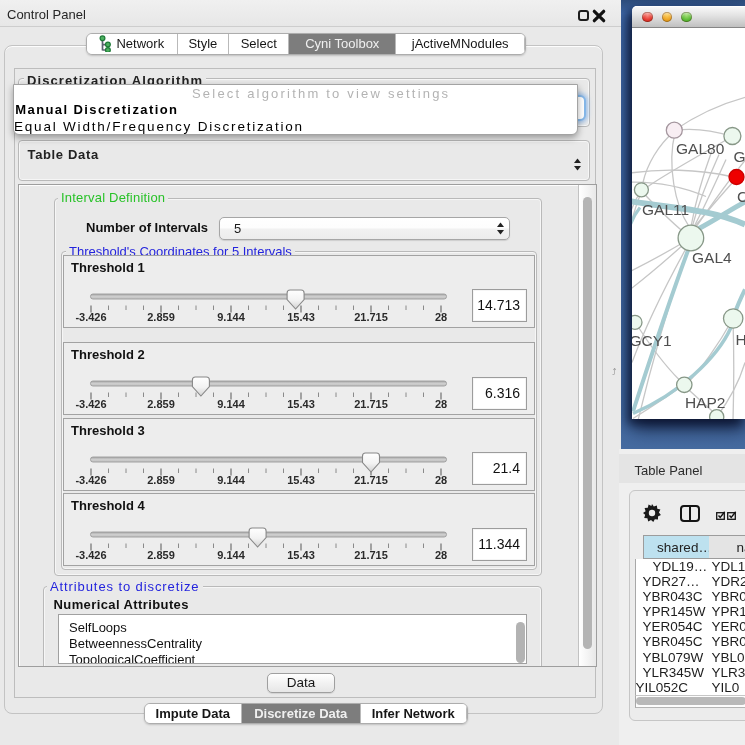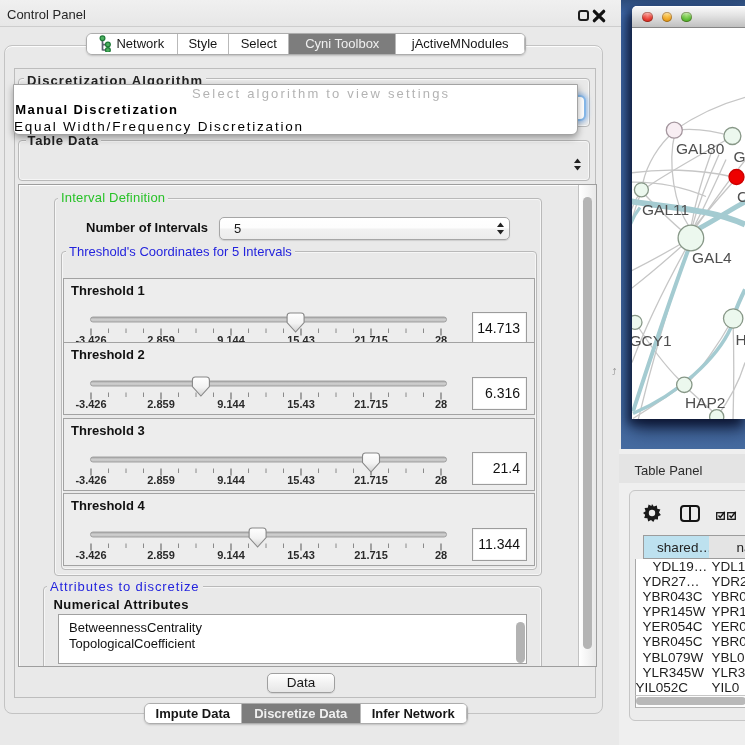--- a/index.html
+++ b/index.html
@@ -35,38 +35,38 @@
       </svg>Network</div>
 <div class="tab" style="width:51.599999999999994px;">Style</div>
 <div class="tab" style="width:60.19999999999999px;">Select</div>
 <div class="tab tabsel" style="width:106.80000000000001px;">Cyni Toolbox</div>
 <div class="tab" style="width:129.09999999999997px;">jActiveMNodules</div>
 </div>
 <div class="gbox" style="left:17.5px;top:78px;width:572px;height:49px;"></div>
 <div class="abs" style="left:24px;top:73px;font-size:13px;font-weight:bold;letter-spacing:1.1px;color:#222;background:#e9e9e9;padding:0 3px;">Discretization Algorithm</div>
 <div class="abs" style="left:30px;top:95px;width:556px;height:26px;background:#fff;border:2px solid #85b7e8;border-radius:6px;box-shadow:0 0 4px 2px rgba(100,160,230,.55);"></div>
 <div class="gbox" style="left:17.5px;top:140px;width:572px;height:41px;"></div>
-<div class="abs" style="left:25.5px;top:133px;font-size:13px;font-weight:bold;letter-spacing:0.65px;color:#222;background:#e9e9e9;padding:0 2px;">Table Data</div>
+<div class="abs" style="left:25.5px;top:147px;font-size:13px;font-weight:bold;letter-spacing:0.65px;color:#222;background:#e9e9e9;padding:0 2px;">Table Data</div>
 <div class="combo" style="left:26px;top:153.5px;width:558px;height:21px;line-height:20px;padding-left:4px;letter-spacing:2.2px;margin-top:36px;">galFiltered.sif default node</div>
 <svg class="abs" style="left:573px;top:157.5px;" width="9" height="13" viewBox="0 0 9 13">
     <path d="M4.5 0.5 L8 5 H1 Z" fill="#222"></path>
     <path d="M4.5 12.5 L8 8 H1 Z" fill="#222"></path>
   </svg>
 <div class="abs" style="left:18px;top:183.5px;width:579px;height:483px;border:1px solid #9e9e9e;background:#e9e9e9;box-shadow:inset 1px 1px 0 #fdfdfd;overflow:hidden;">
 <div class="gbox" style="left:34.5px;top:13.0px;width:488px;height:378px;"></div>
 <div class="gtitle" style="left:39px;top:6.5px;color:#28c228;letter-spacing:0.2px;">Interval Definition</div>
 <div class="abs" style="left:67px;top:35.5px;font-size:13px;font-weight:bold;color:#111;">Number of Intervals</div>
 <div class="combo" style="left:200px;top:32.0px;width:291px;height:23px;line-height:22px;padding-left:14px;">5</div>
 <svg class="abs" style="left:477px;top:37.0px;" width="9" height="13" viewBox="0 0 9 13">
       <path d="M4.5 0.5 L8 5 H1 Z" fill="#222"></path>
       <path d="M4.5 12.5 L8 8 H1 Z" fill="#222"></path>
     </svg>
 <div class="gbox" style="left:41.5px;top:66.0px;width:476px;height:319px;"></div>
 <div class="gtitle" style="left:47px;top:60.0px;color:#2424dd;">Threshold's Coordinates for 5 Intervals</div>
-<div class="tpanel" style="top:93px;">
+<div class="tpanel" style="top:70px;">
 <div class="tlabel">Threshold 1</div>
 <svg style="position:absolute;left:0;top:0;" width="469" height="71" viewBox="0 0 469 71">
         <defs>
           <linearGradient id="gr1" x1="0" y1="0" x2="0" y2="1">
             <stop offset="0" stop-color="#a8a8a8"></stop>
             <stop offset="0.5" stop-color="#cdcdcd"></stop>
             <stop offset="1" stop-color="#c2c2c2"></stop>
           </linearGradient>
         </defs>
         <rect x="26.5" y="38" width="356" height="5" rx="2.4" fill="url(#gr1)" stroke="#9a9a9a" stroke-width="0.9"></rect>
@@ -261,20 +261,21 @@
 <div class="ticknum" style="left:237px;">15.43</div>
 <div class="ticknum" style="left:307px;">21.715</div>
 <div class="ticknum" style="left:377px;">28</div>
 <div class="vbox">11.344</div>
 </div>
 <div class="gbox" style="left:24px;top:401.5px;width:499px;height:140px;border-radius:4px 4px 0 0;"></div>
 <div class="gtitle" style="left:28px;top:395.5px;color:#2424dd;letter-spacing:0.9px;">Attributes to discretize</div>
 <div class="abs" style="left:34.5px;top:412.5px;font-size:13px;font-weight:bold;letter-spacing:0.4px;color:#111;">Numerical Attributes</div>
 <div class="abs" style="left:38.5px;top:429.0px;width:469px;height:50px;background:#fff;border:1px solid #a0a0a0;overflow:hidden;">
 <div style="padding-top:5.5px;">
+        <div class="litem">SelfLoops</div>
         <div class="litem">BetweennessCentrality</div>
         <div class="litem">TopologicalCoefficient</div>
       </div>
 <div style="position:absolute;right:0.5px;top:7px;width:9px;height:41px;background:#b3b3b3;border-radius:4.5px;"></div>
 </div>
 <div class="abs" style="right:0;top:0;width:18.5px;height:481px;background:linear-gradient(90deg,#ffffff,#f2f2f2 60%,#e8e8e8);border-left:1px solid #c2c2c2;"></div>
 <div class="abs" style="right:4px;top:12px;width:9.5px;height:452px;background:#b4b4b4;border-radius:5px;"></div>
 </div>
 <div class="abs" style="left:267px;top:672.5px;width:68px;height:20px;background:linear-gradient(180deg,#ffffff,#f2f2f2 50%,#e6e6e6);border:1px solid #9f9f9f;border-radius:5px;font-size:13.5px;color:#161616;text-align:center;line-height:18px;box-shadow:0 1px 1px rgba(0,0,0,.1);">Data</div>
 <div class="abs" style="left:144px;top:703px;height:21px;border-radius:6px;overflow:hidden;border:1px solid #adadad;box-shadow:0 1px 2px rgba(0,0,0,.18);font-size:0;white-space:nowrap;">

